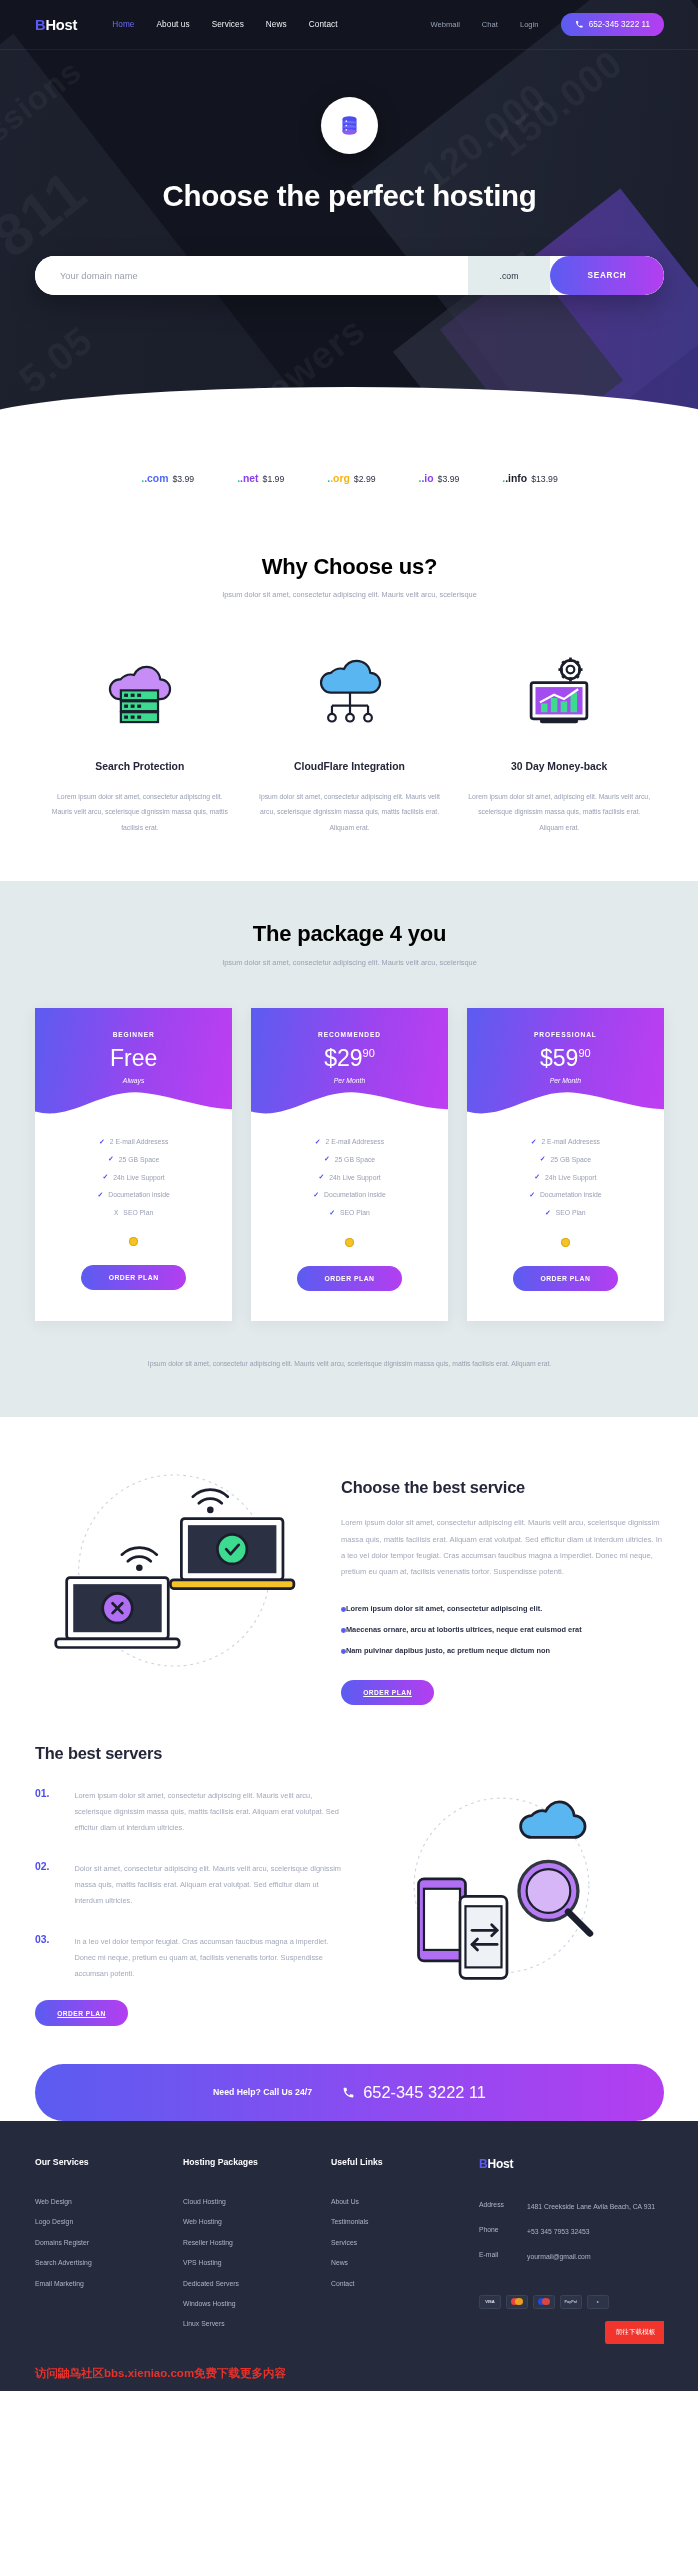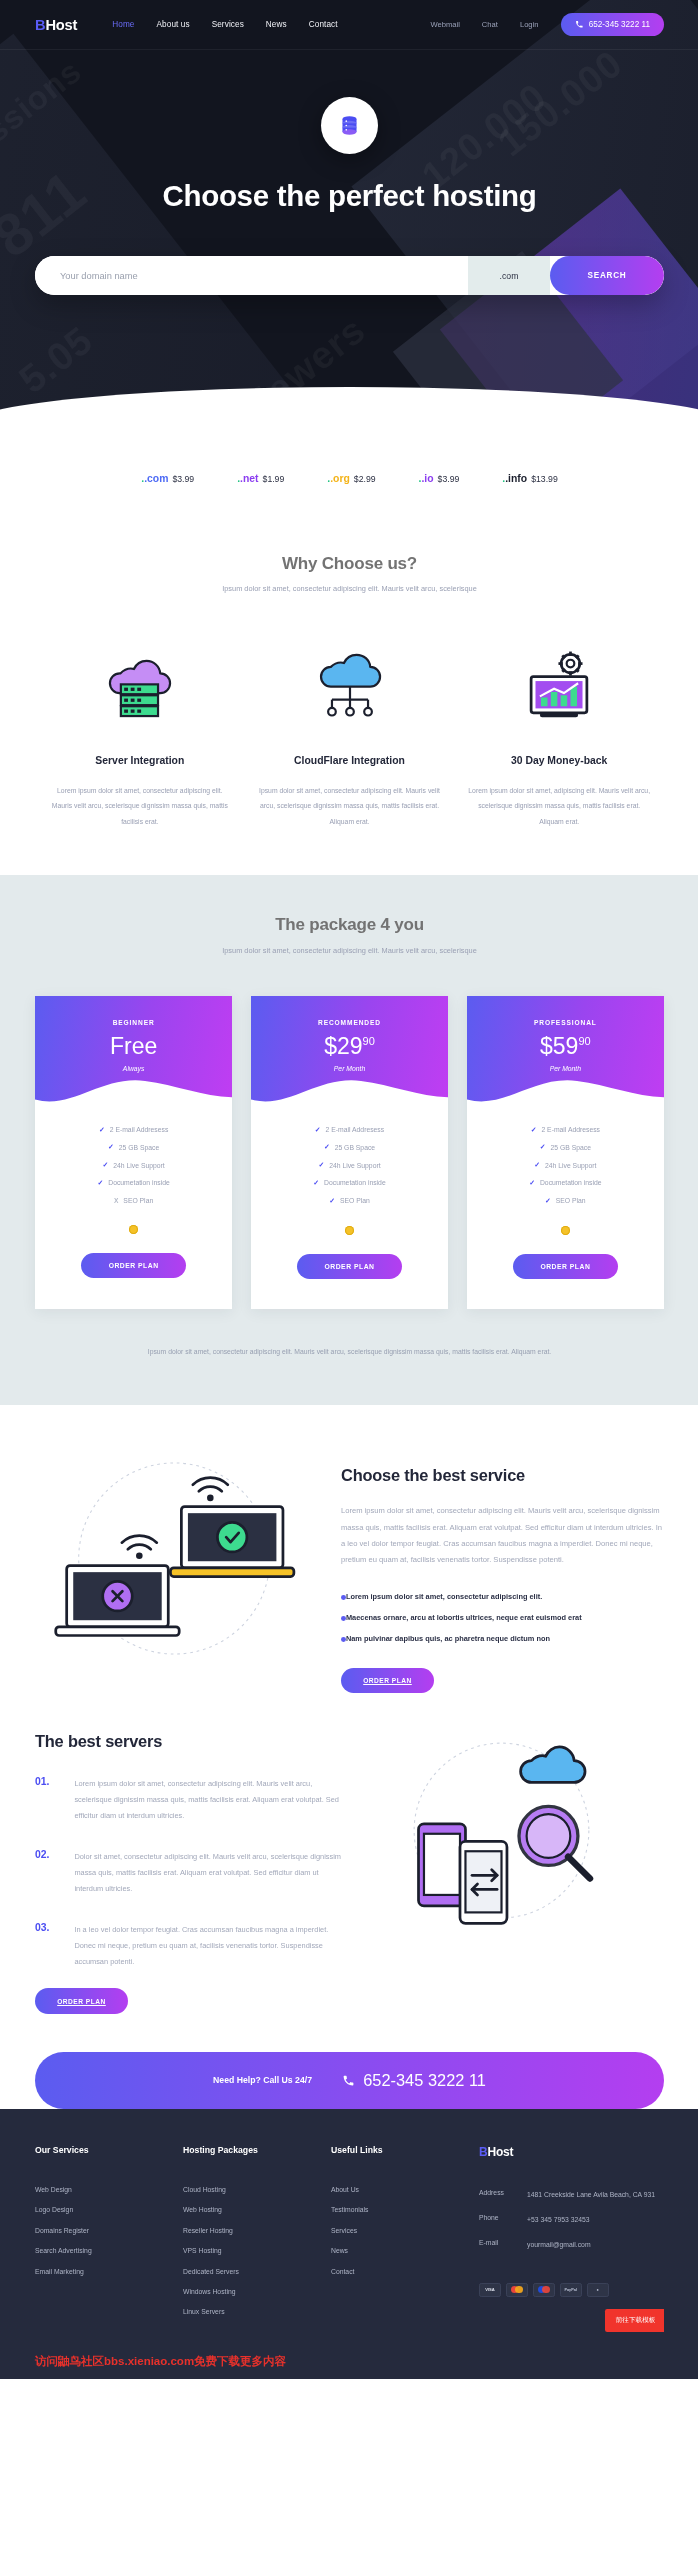--- a/index.html
+++ b/index.html
@@ -164,21 +164,21 @@
     gap: 43px;
     padding: 19.7px 0 34px;
   }
   .tld-item { display: flex; align-items: baseline; gap: 4px; justify-content: space-between; }
   .tld-name { font-size: 10.4px; font-weight: 700; }
   .tld-dot { color: #25c685; }
   .tld-price { font-size: 8.7px; color: #2b2f42; font-weight: 500; }
 
   
   .sec-head { text-align: center; }
-  .sec-title { font-size: 17px; font-weight: 700; color: #737373; letter-spacing: -0.2px; }
+  .sec-title { font-size: 22px; font-weight: 700; color: #000000; letter-spacing: -0.2px; }
   .sec-sub {
     margin-top: 8.7px; font-size: 7.4px; color: #9aa0b4; line-height: 1.9;
   }
 
   
   .why { padding: 36px 0 46px; background: #fff; }
   .features {
     display: flex; justify-content: center; gap: 0;
     margin-top: 41px; padding: 0 35px;
   }
@@ -251,21 +251,21 @@
   .btn-sm {
     margin-top: 18.6px; display:inline-block;
     border: 0; cursor: pointer;
     background: linear-gradient(90deg,#5b5cf0 0%,#b43ef0 100%);
     color: #fff; font-size: 6.6px; font-weight: 700; letter-spacing: 0.5px;
     padding: 9.3px 0; width: 93px; border-radius: 22px; text-align:center;
     font-family: "Liberation Sans", sans-serif;
   }
 
   
-  .servers { display: flex; padding: 39px 35px 38px; background: #fff; gap: 24px; }
+  .servers { display: flex; padding: 39px 35px 38px; background: #fff; gap: 24px; align-items: center; }
   .servers-txt { width: 306px; }
   .servers-txt h2 { font-size: 16.4px; font-weight: 700; color: #232739; letter-spacing: -0.2px; }
   .srow { display: flex; gap: 16.4px; margin-top: 25px; }
   .snum { font-size: 10.4px; font-weight: 700; color: #4b4df2; width: 23px; flex: none; }
   .stxt { font-size: 7.4px; color: #a2a8ba; line-height: 2.15; }
   .servers-art { flex: 1; position: relative; height: 197px; }
 
   
   .cta-wrap { background: #fff; padding: 0 35px; position: relative; z-index: 3; }
   .cta {
@@ -429,21 +429,21 @@
             <rect x="58" y="78" width="7" height="6" fill="#1b1f2d"></rect>
             <rect x="70" y="78" width="7" height="6" fill="#1b1f2d"></rect>
           <rect x="46" y="98" width="7" height="6" fill="#1b1f2d"></rect>
             <rect x="58" y="98" width="7" height="6" fill="#1b1f2d"></rect>
             <rect x="70" y="98" width="7" height="6" fill="#1b1f2d"></rect>
           <rect x="46" y="118" width="7" height="6" fill="#1b1f2d"></rect>
             <rect x="58" y="118" width="7" height="6" fill="#1b1f2d"></rect>
             <rect x="70" y="118" width="7" height="6" fill="#1b1f2d"></rect>
         </svg>
       </div>
-      <h3>Server Integration</h3>
+      <h3>Search Protection</h3>
       <p>Lorem ipsum dolor sit amet, consectetur adipiscing elit. Mauris velit arcu, scelerisque dignissim massa quis, mattis facilisis erat.</p>
     </div>
 
     <div class="feature">
       <div class="feature-icon">
         <svg width="82" height="82" viewBox="0 0 150 150">
           <path d="M40 40c-10 0-18 8-18 18s8 18 18 18h72c10 0 18-8 18-18s-8-18-18-18c-1-13-12-22-25-22-10 0-19 6-23 15-2-1-4-1-6-1-9 0-17 7-18 8z" fill="#5ab6f0" stroke="#1b1f2d" stroke-width="4" stroke-linejoin="round"></path>
           <line x1="75" y1="76" x2="75" y2="100" stroke="#1b1f2d" stroke-width="4"></line>
           <line x1="42" y1="100" x2="108" y2="100" stroke="#1b1f2d" stroke-width="4"></line>
           <line x1="42" y1="100" x2="42" y2="116" stroke="#1b1f2d" stroke-width="4"></line>
@@ -650,21 +650,21 @@
       <li>
           <span class="bdot"></span>
           <span>Lorem ipsum dolor sit amet, consectetur adipiscing elit.</span>
         </li>
       <li>
           <span class="bdot"></span>
           <span>Maecenas ornare, arcu at lobortis ultrices, neque erat euismod erat</span>
         </li>
       <li>
           <span class="bdot"></span>
-          <span>Nam pulvinar dapibus quis, ac pharetra neque dictum non</span>
+          <span>Nam pulvinar dapibus justo, ac pretium neque dictum non</span>
         </li>
     </ul>
     <a class="btn-sm" href="#">ORDER PLAN</a>
   </div>
 </section>
 
 <section class="servers">
   <div class="servers-txt">
     <h2>The best servers</h2>
 

